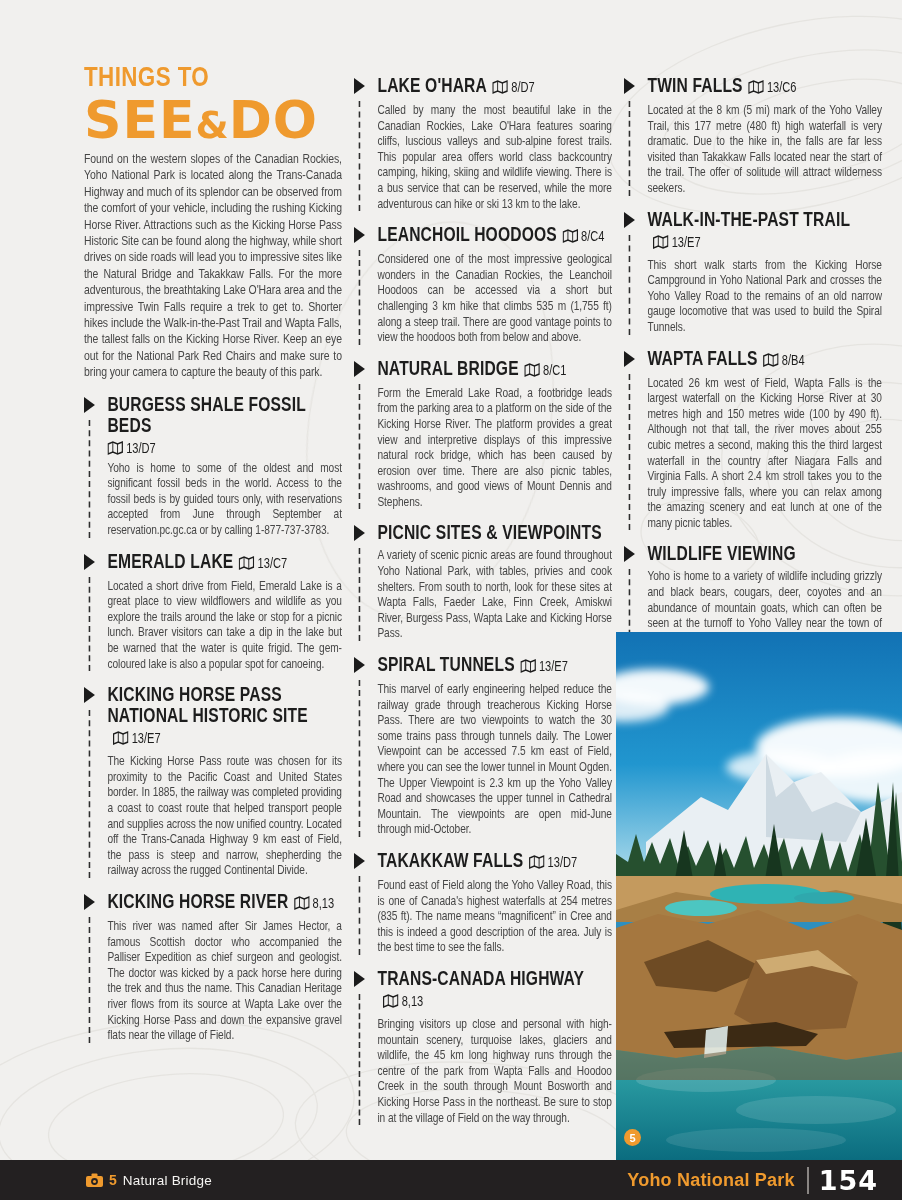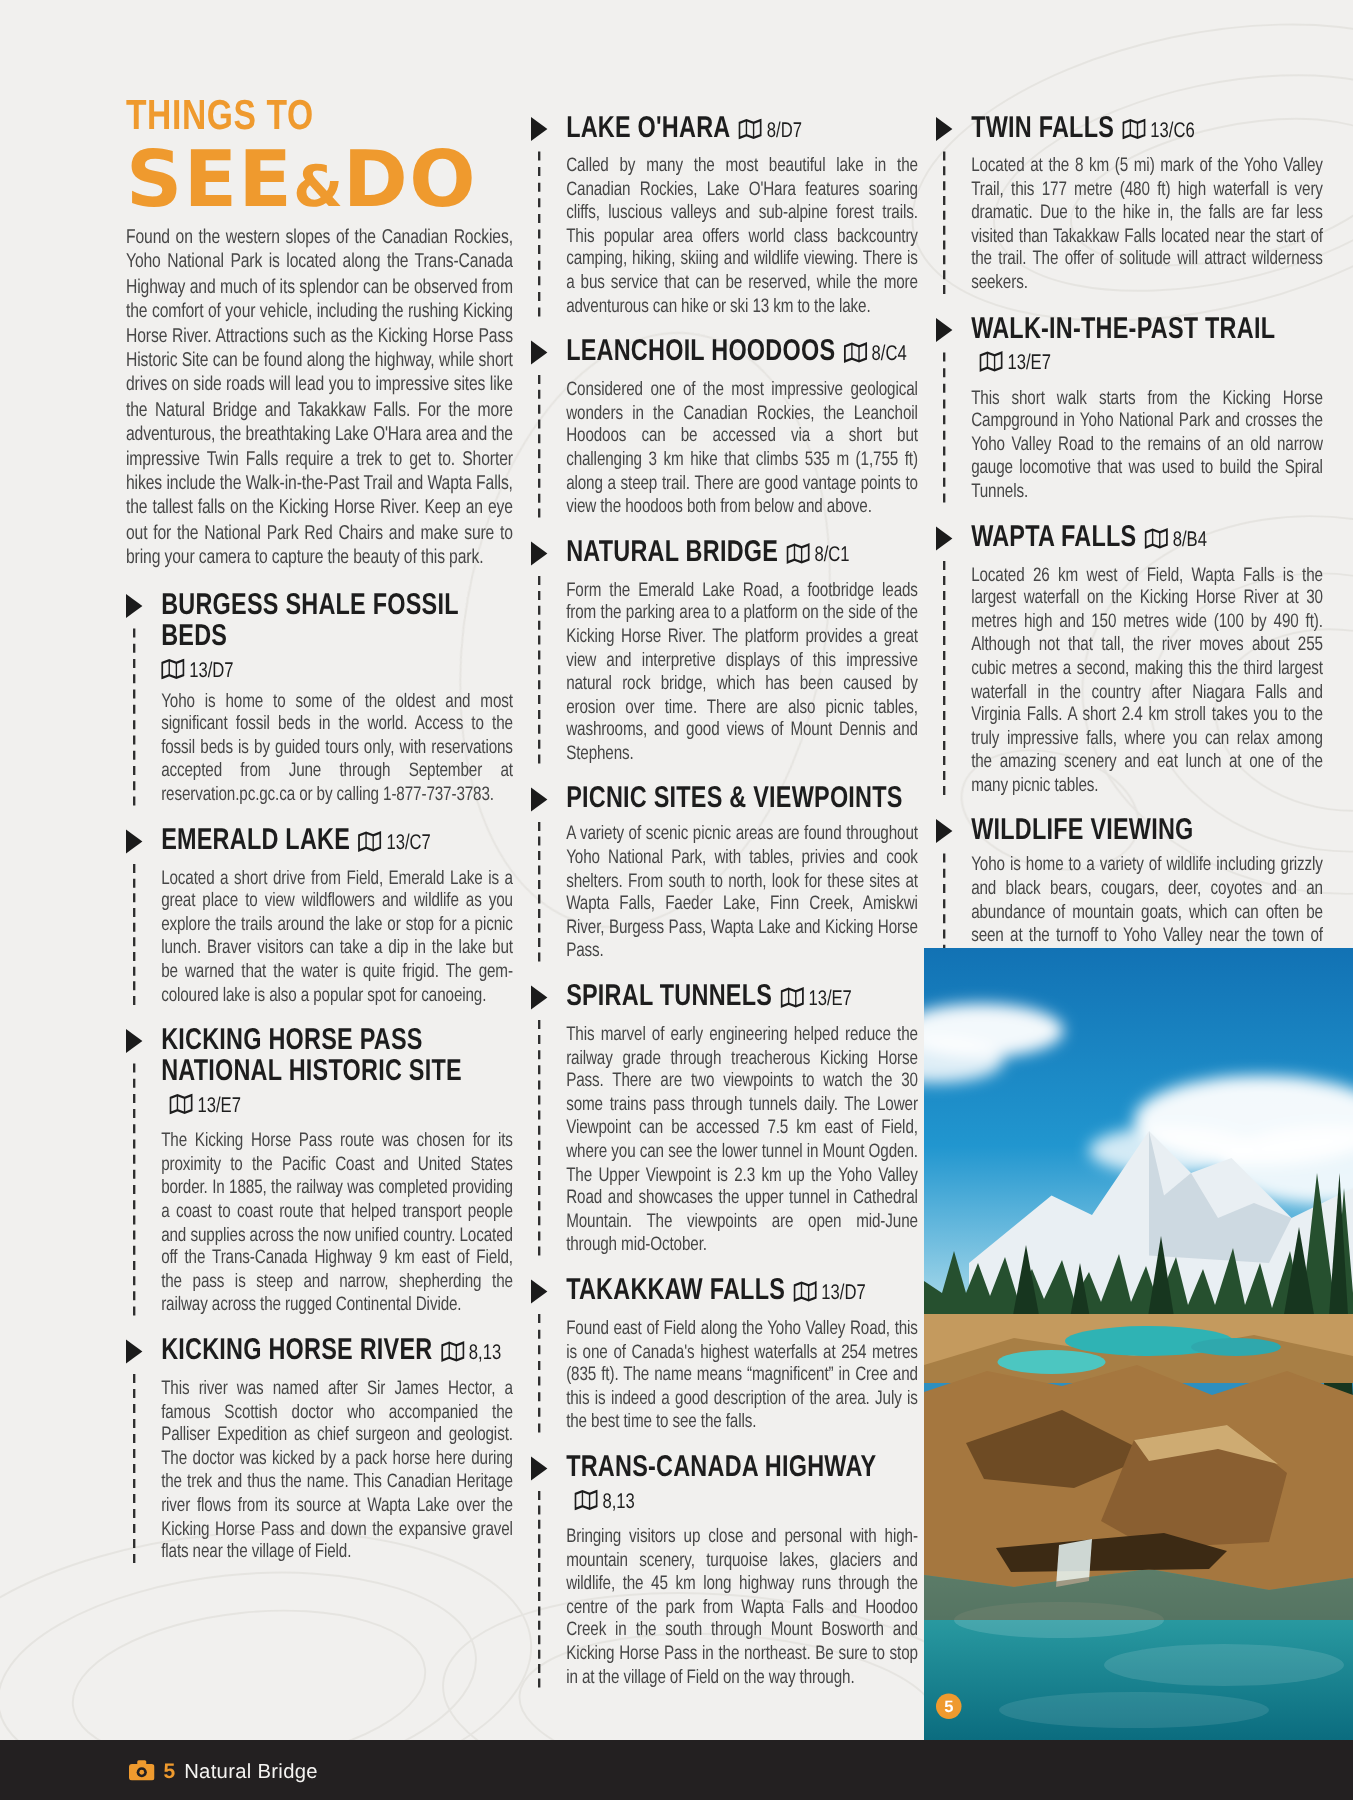--- a/index.html
+++ b/index.html
@@ -387,15 +387,20 @@
     <div class="credit">
       <svg width="17" height="14" viewBox="0 0 17 14">
         <rect x="0" y="3" width="17" height="11" rx="2" fill="#EF9A2E"></rect>
         <rect x="5.5" y="0.5" width="6" height="4" rx="1" fill="#EF9A2E"></rect>
         <circle cx="8.5" cy="8.5" r="3.4" fill="#232021"></circle>
         <circle cx="8.5" cy="8.5" r="1.6" fill="#EF9A2E"></circle>
       </svg>
       <span class="credit-num">5</span>
       <span class="credit-label">Natural Bridge</span>
     </div>
+    <div class="pageinfo">
+      <span class="park">Yoho National Park</span>
+      <span class="fdivider"></span>
+      <span class="pagenum">154</span>
+    </div>
   </footer>
 
 </div>
 
 </body></html>

